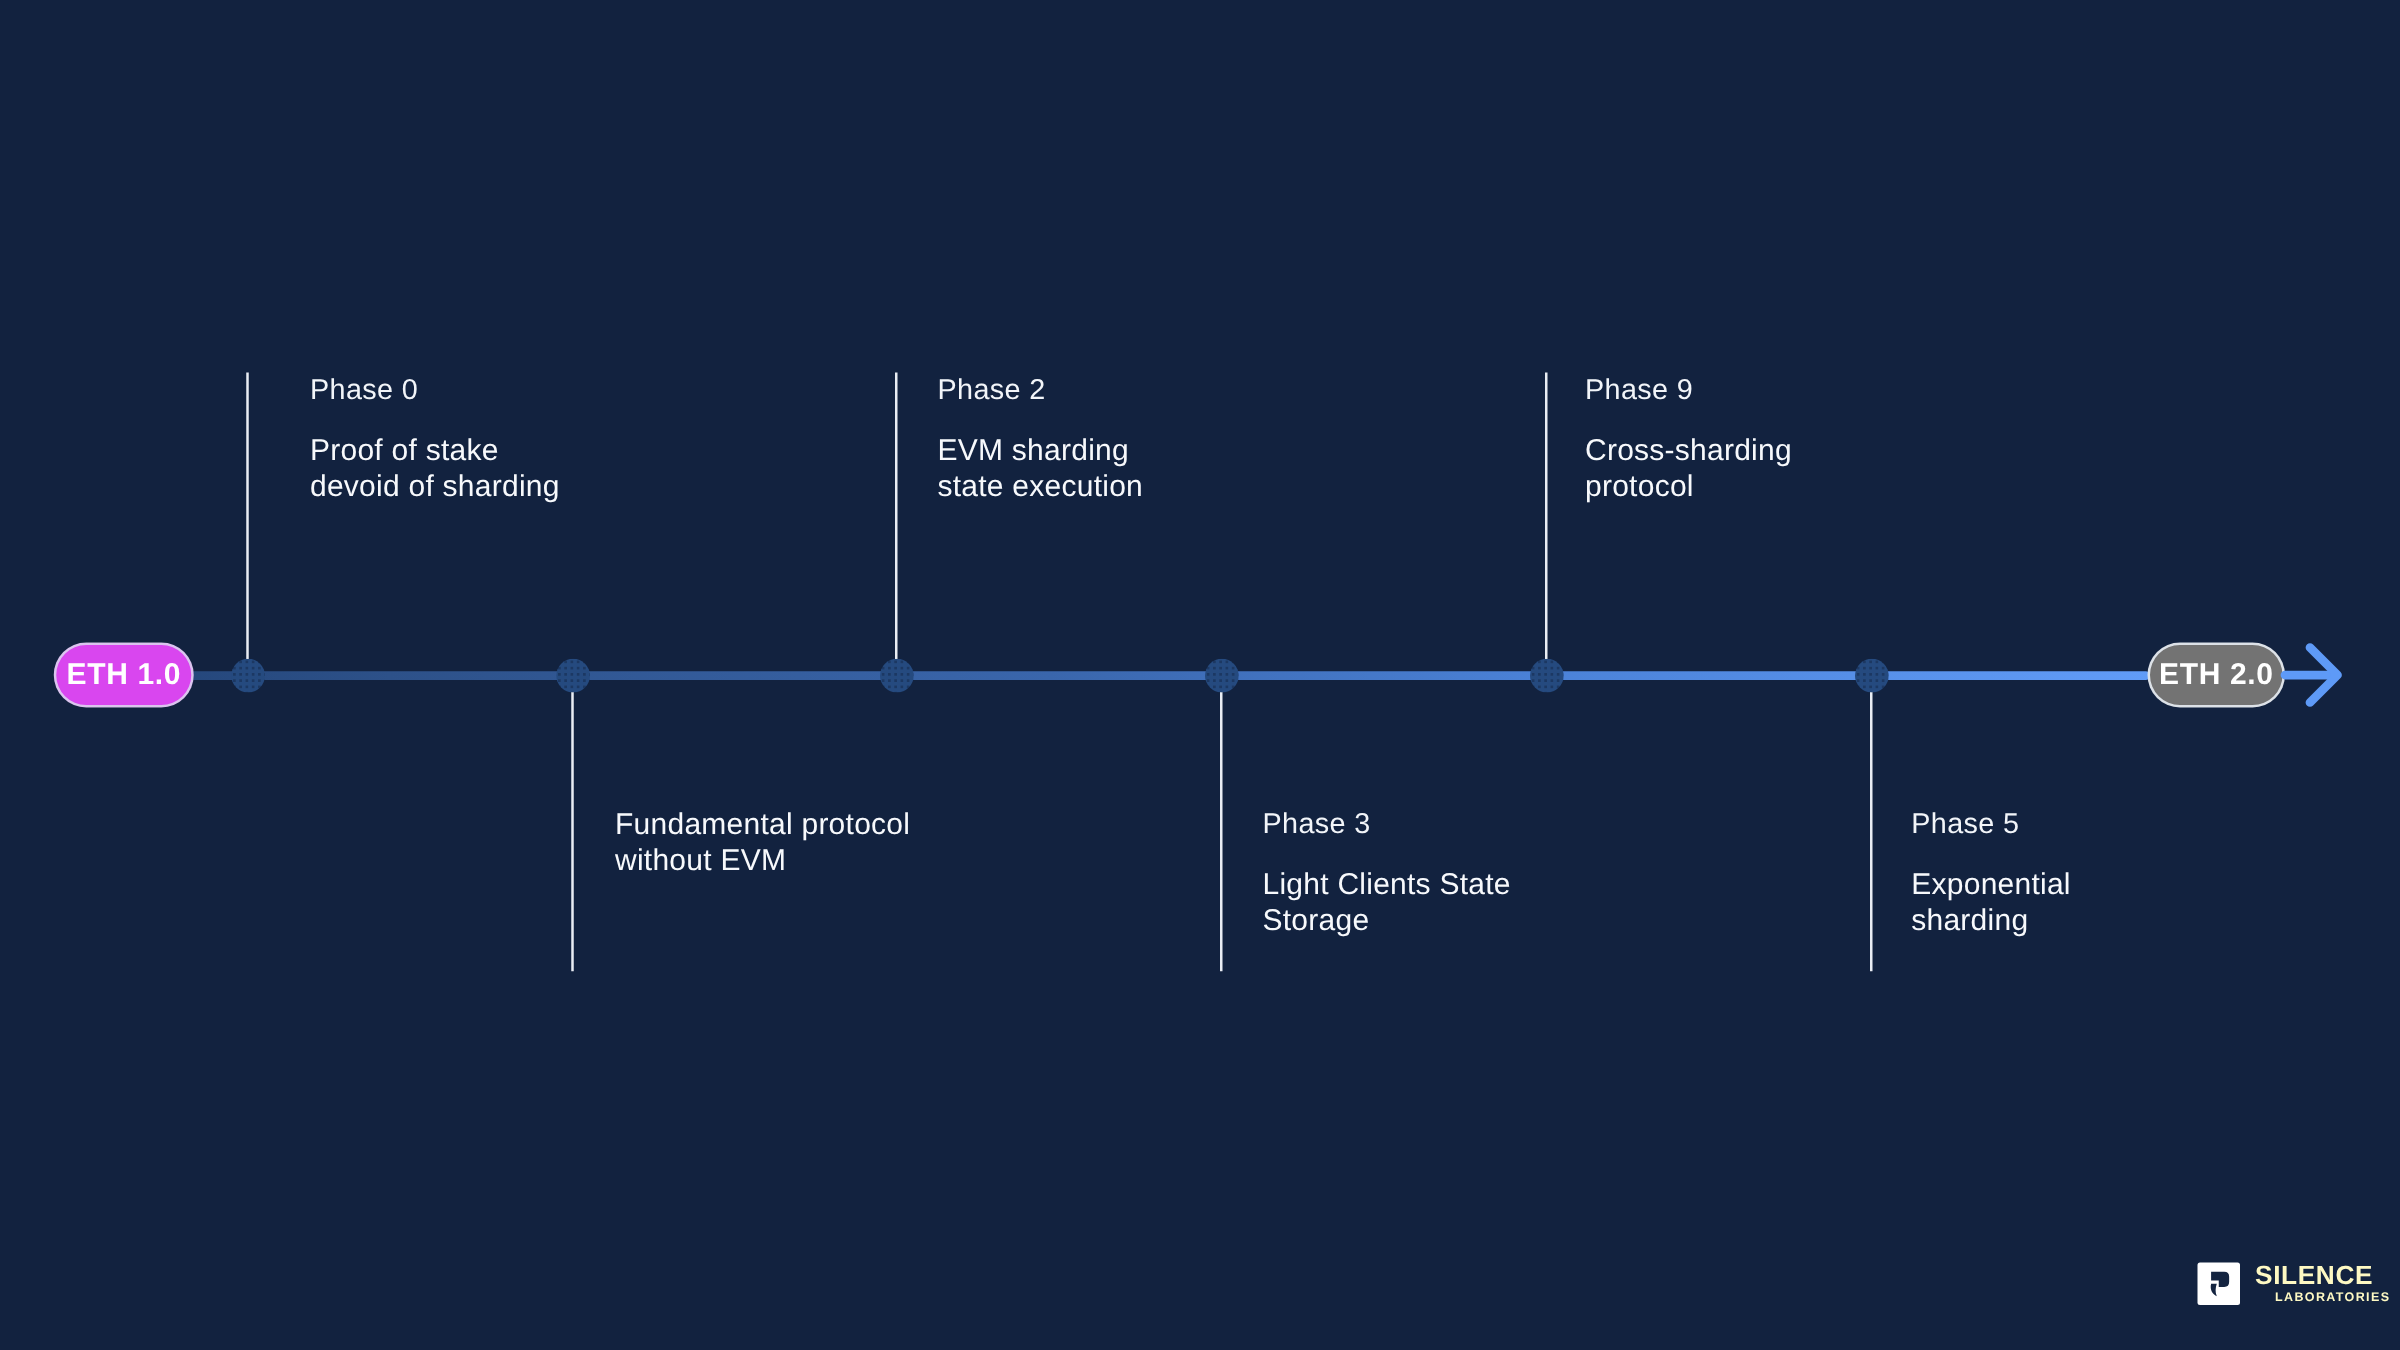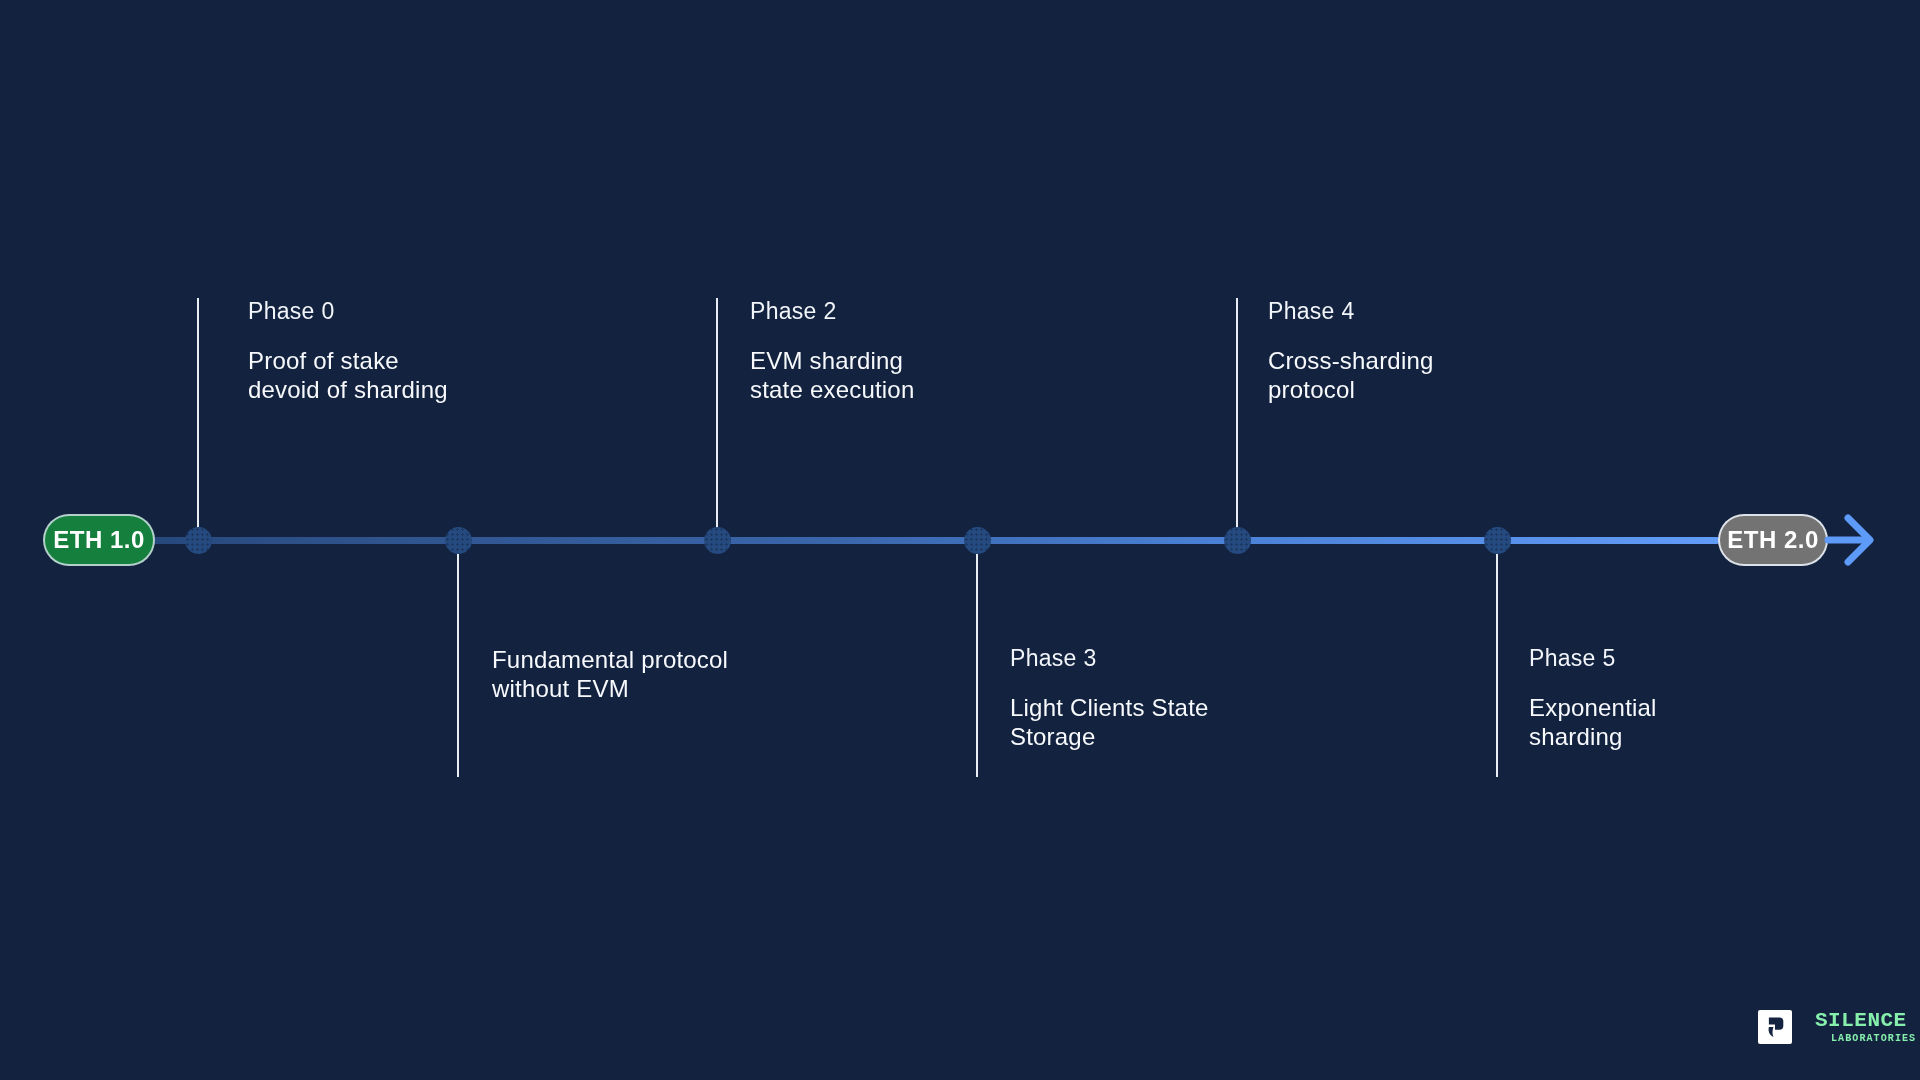--- a/index.html
+++ b/index.html
@@ -63,21 +63,21 @@
     color: #ffffff;
     font-size: 24px;
     font-weight: bold;
     letter-spacing: 0.5px;
     box-sizing: border-box;
     z-index: 3;
   }
   .pill.start {
     left: 43px;
     width: 112px;
-    background: #15803d;
+    background: #d946ef;
     border: 2px solid rgba(219,228,239,0.8);
   }
   .pill.end {
     left: 1718px;
     width: 110px;
     background: #737373;
     border: 2px solid rgba(233,238,245,0.9);
   }
 
   .arrow {
@@ -123,21 +123,21 @@
   }
   .logo-mark {
     width: 34px;
     height: 34px;
     background: #ffffff;
     border-radius: 2px;
     display: flex;
     align-items: center;
     justify-content: center;
   }
-  .logo-text { margin-left: 23px; color: #86efac; font-family: Liberation Mono, monospace; }
+  .logo-text { margin-left: 12px; color: #fef9c3; }
   .logo-title {
     font-size: 21px;
     font-weight: bold;
     letter-spacing: 0.5px;
     line-height: 1;
   }
   .logo-subtitle {
     font-size: 10px;
     font-weight: bold;
     letter-spacing: 1.1px;
@@ -196,21 +196,21 @@
 state execution</p>
   </div>
 
   <div class="phase below" style="left:1010px;">
     <p class="phase-label">Phase 3</p>
     <p class="phase-title">Light Clients State
 Storage</p>
   </div>
 
   <div class="phase above" style="left:1268px;">
-    <p class="phase-label">Phase 4</p>
+    <p class="phase-label">Phase 9</p>
     <p class="phase-title">Cross-sharding
 protocol</p>
   </div>
 
   <div class="phase below" style="left:1529px;">
     <p class="phase-label">Phase 5</p>
     <p class="phase-title">Exponential
 sharding</p>
   </div>
 

